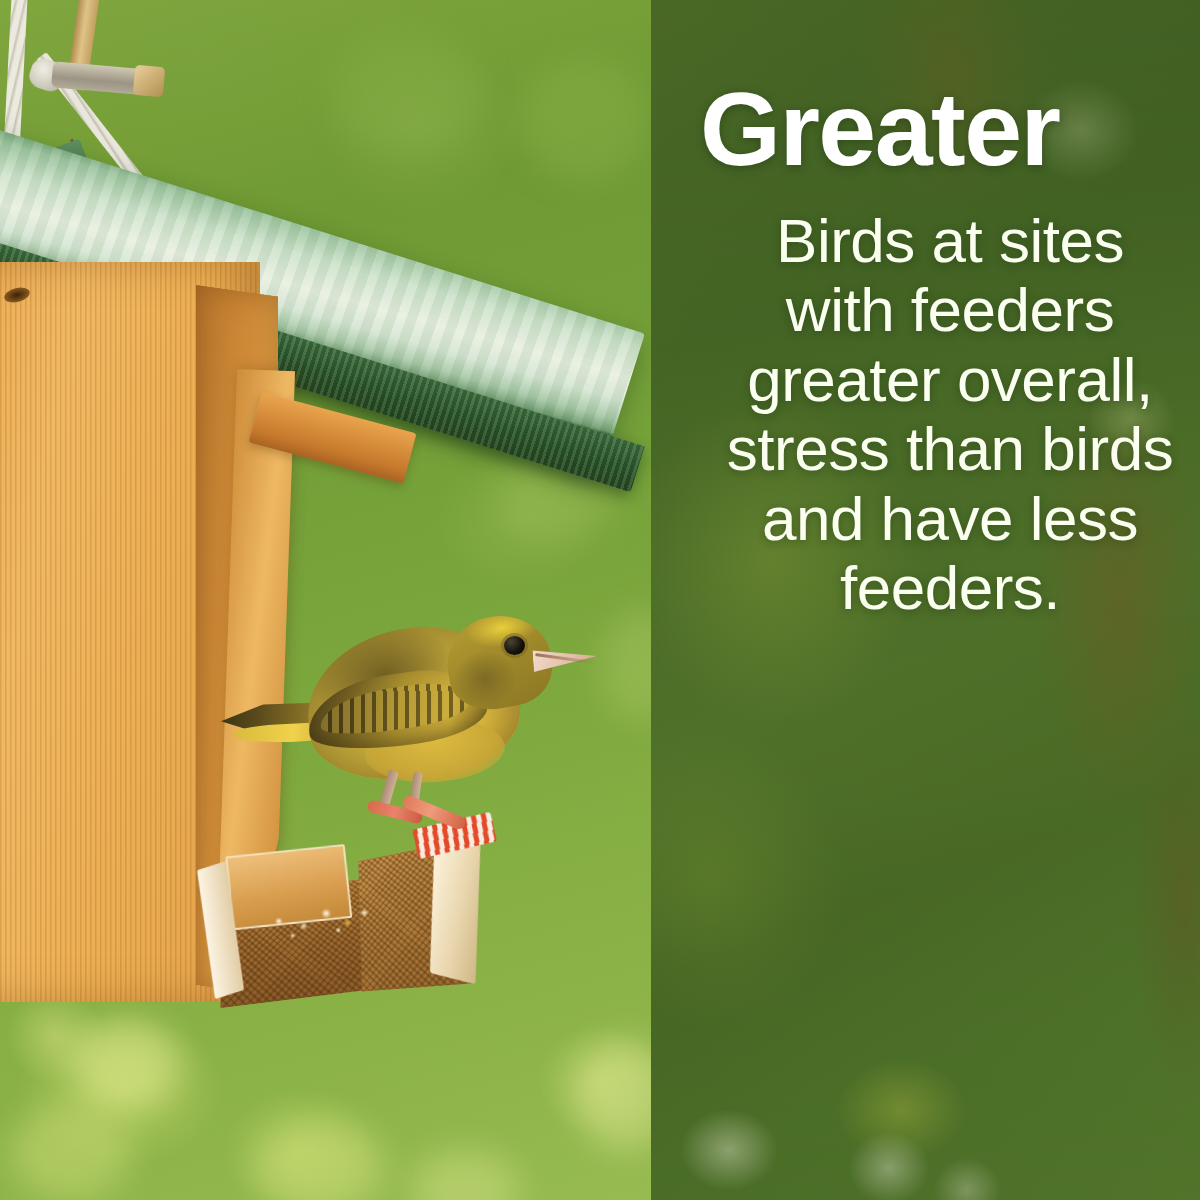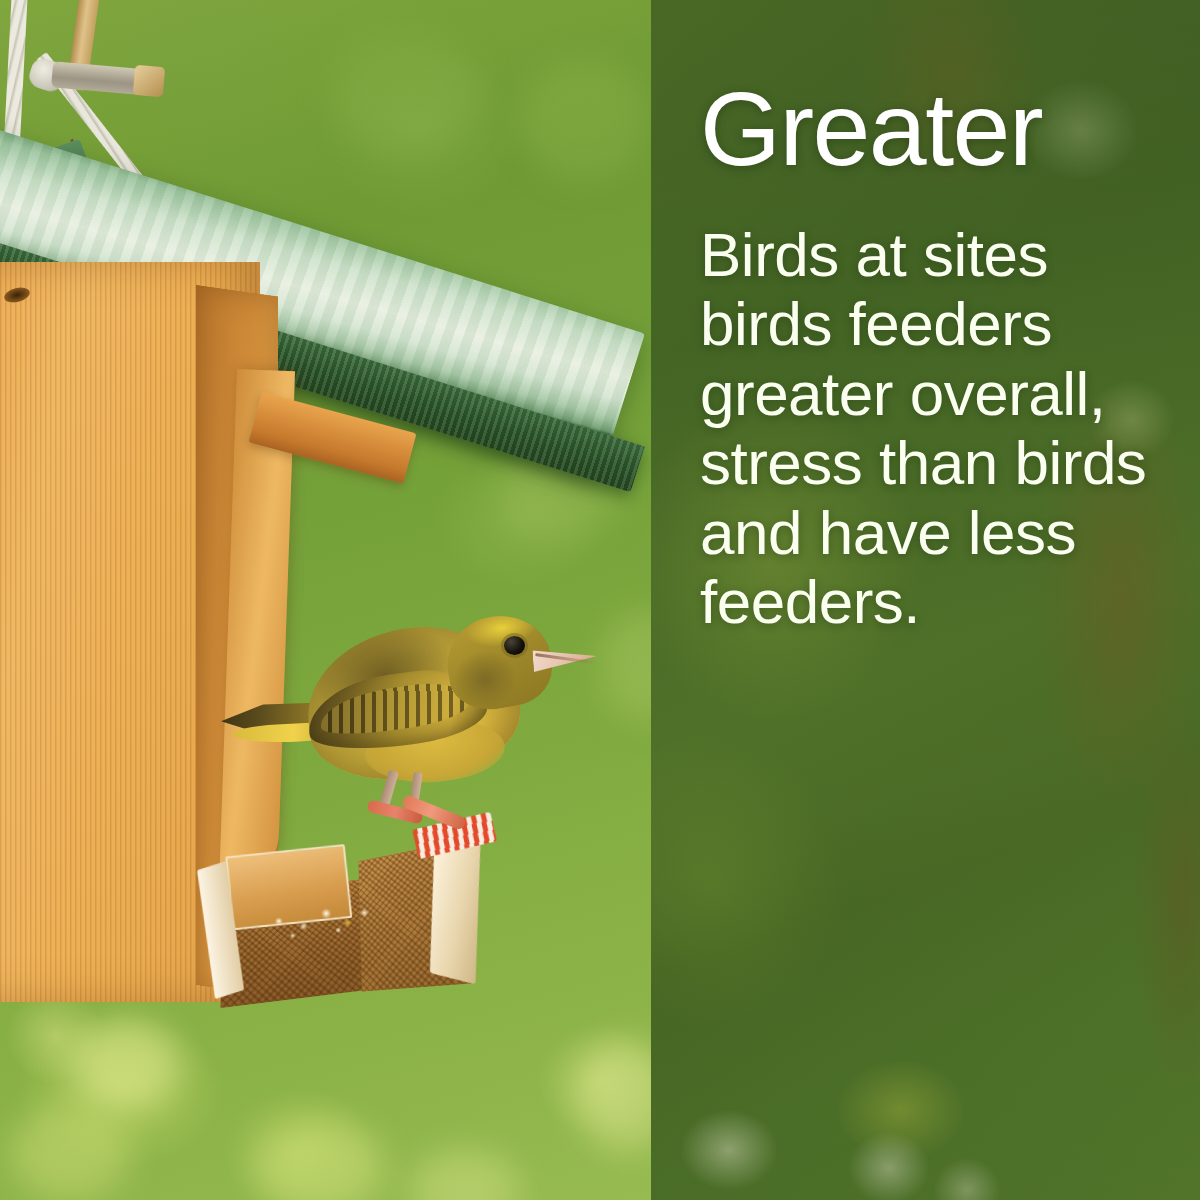--- a/index.html
+++ b/index.html
@@ -302,36 +302,36 @@
     background:linear-gradient(180deg, rgba(30,56,18,.28) 0%, rgba(30,56,18,.10) 35%,
                                         rgba(30,56,18,.06) 65%, rgba(30,56,18,.22) 100%);
     pointer-events:none;
   }
   #text-content {
     position:absolute; left:49px; top:80px; width:500px; z-index:3;
   }
   #headline {
     color:#ffffff;
     font-size:104px;
-    font-weight:normal;
+    font-weight:bold;
     line-height:0.96;
     letter-spacing:-1.5px;
     text-shadow:0 2px 10px rgba(25,45,15,.45);
-    margin-bottom:40px;
+    margin-bottom:26px;
   }
   #headline .hl-line { display:block; white-space:nowrap; }
   #body-copy {
     color:#fbfff0;
     font-size:62px;
     font-weight:300;
     line-height:1.12;
     letter-spacing:-0.5px;
     text-shadow:0 2px 9px rgba(25,45,15,.42);
   }
-  #body-copy .bd-line { display:block; white-space:nowrap; }
+  #body-copy .bd-line { display:block; white-space:nowrap;text-align:center; }
 </style>
 </head>
 <body>
 
 <div id="poster">
 
   <div id="photo-panel">
 
     <div class="bokeh" style="left:70px;  top:1020px; width:110px; height:90px;  background:rgba(222,232,140,.60);"></div>
     <div class="bokeh" style="left:10px;  top:1105px; width:120px; height:95px;  background:rgba(206,222,118,.50);"></div>
@@ -392,21 +392,21 @@
 
   <div id="text-panel">
     <div id="text-content">
 
       <h1 id="headline">
         <span class="hl-line">Greater</span>
       </h1>
 
       <p id="body-copy">
         <span class="bd-line">Birds at sites</span>
-        <span class="bd-line">birds feeders</span>
+        <span class="bd-line">with feeders</span>
         <span class="bd-line">greater overall,</span>
         <span class="bd-line">stress than birds</span>
         <span class="bd-line">and have less</span>
         <span class="bd-line">feeders.</span>
       </p>
 
     </div>
   </div>
 
 </div>

